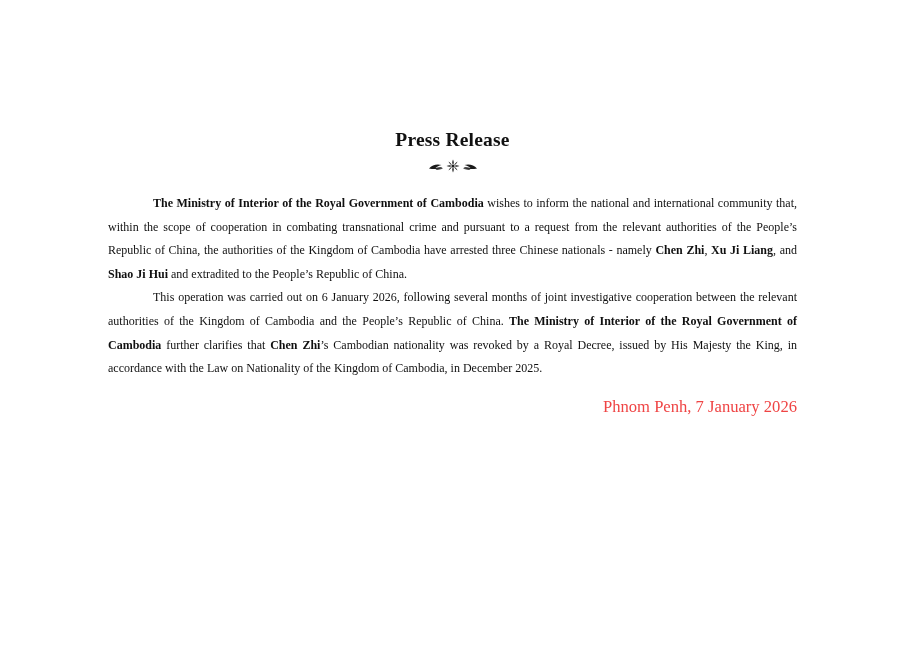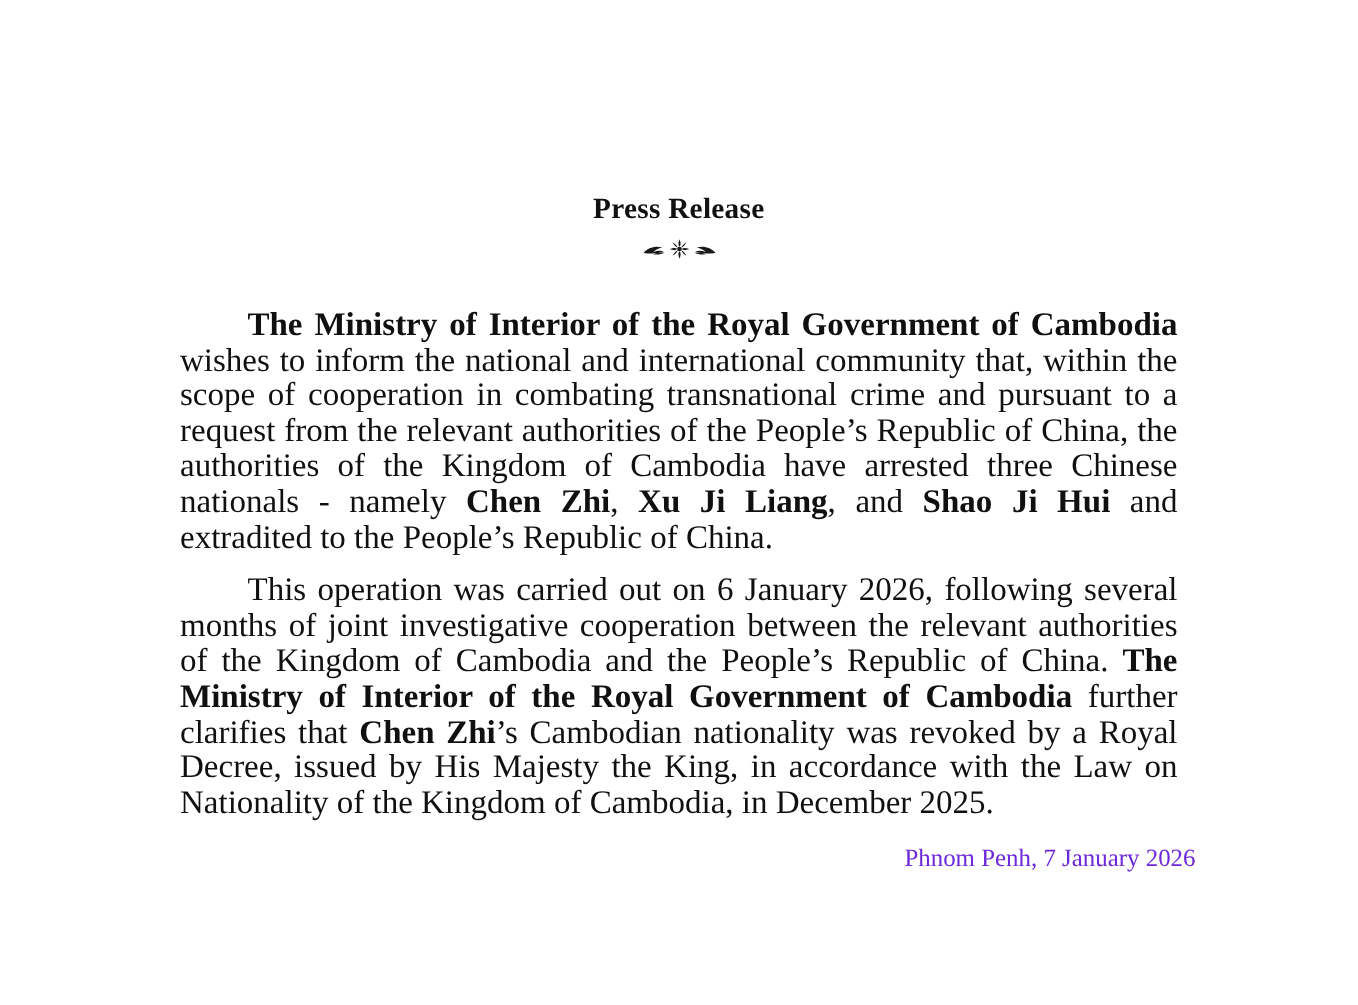--- a/index.html
+++ b/index.html
@@ -51,41 +51,41 @@
 
   
   .body-block {
     position: absolute;
     left: 108px;
     top: 192px;
     width: 689px;
   }
 
   .para {
-    margin: 12px;
-    font-size: 22px;
+    margin: 0;
+    font-size: 12px;
     line-height: 23.6px;
     text-align: justify;
     text-justify: inter-word;
     text-indent: 45px;
     color: #101010;
     hyphens: none;
   }
 
   .para b,
   .para strong {
     font-weight: bold;
   }
 
   .dateline {
     margin: 14px 0 0 0;
     font-size: 16.6px;
     line-height: 23.6px;
     text-align: right;
-    color: #6d28d9;
+    color: #ef4444;
   }
 </style>
 </head>
 <body>
 
 <div class="page">
 
   <div class="title-block">
     <h1 class="doc-title">Press Release</h1>
 

